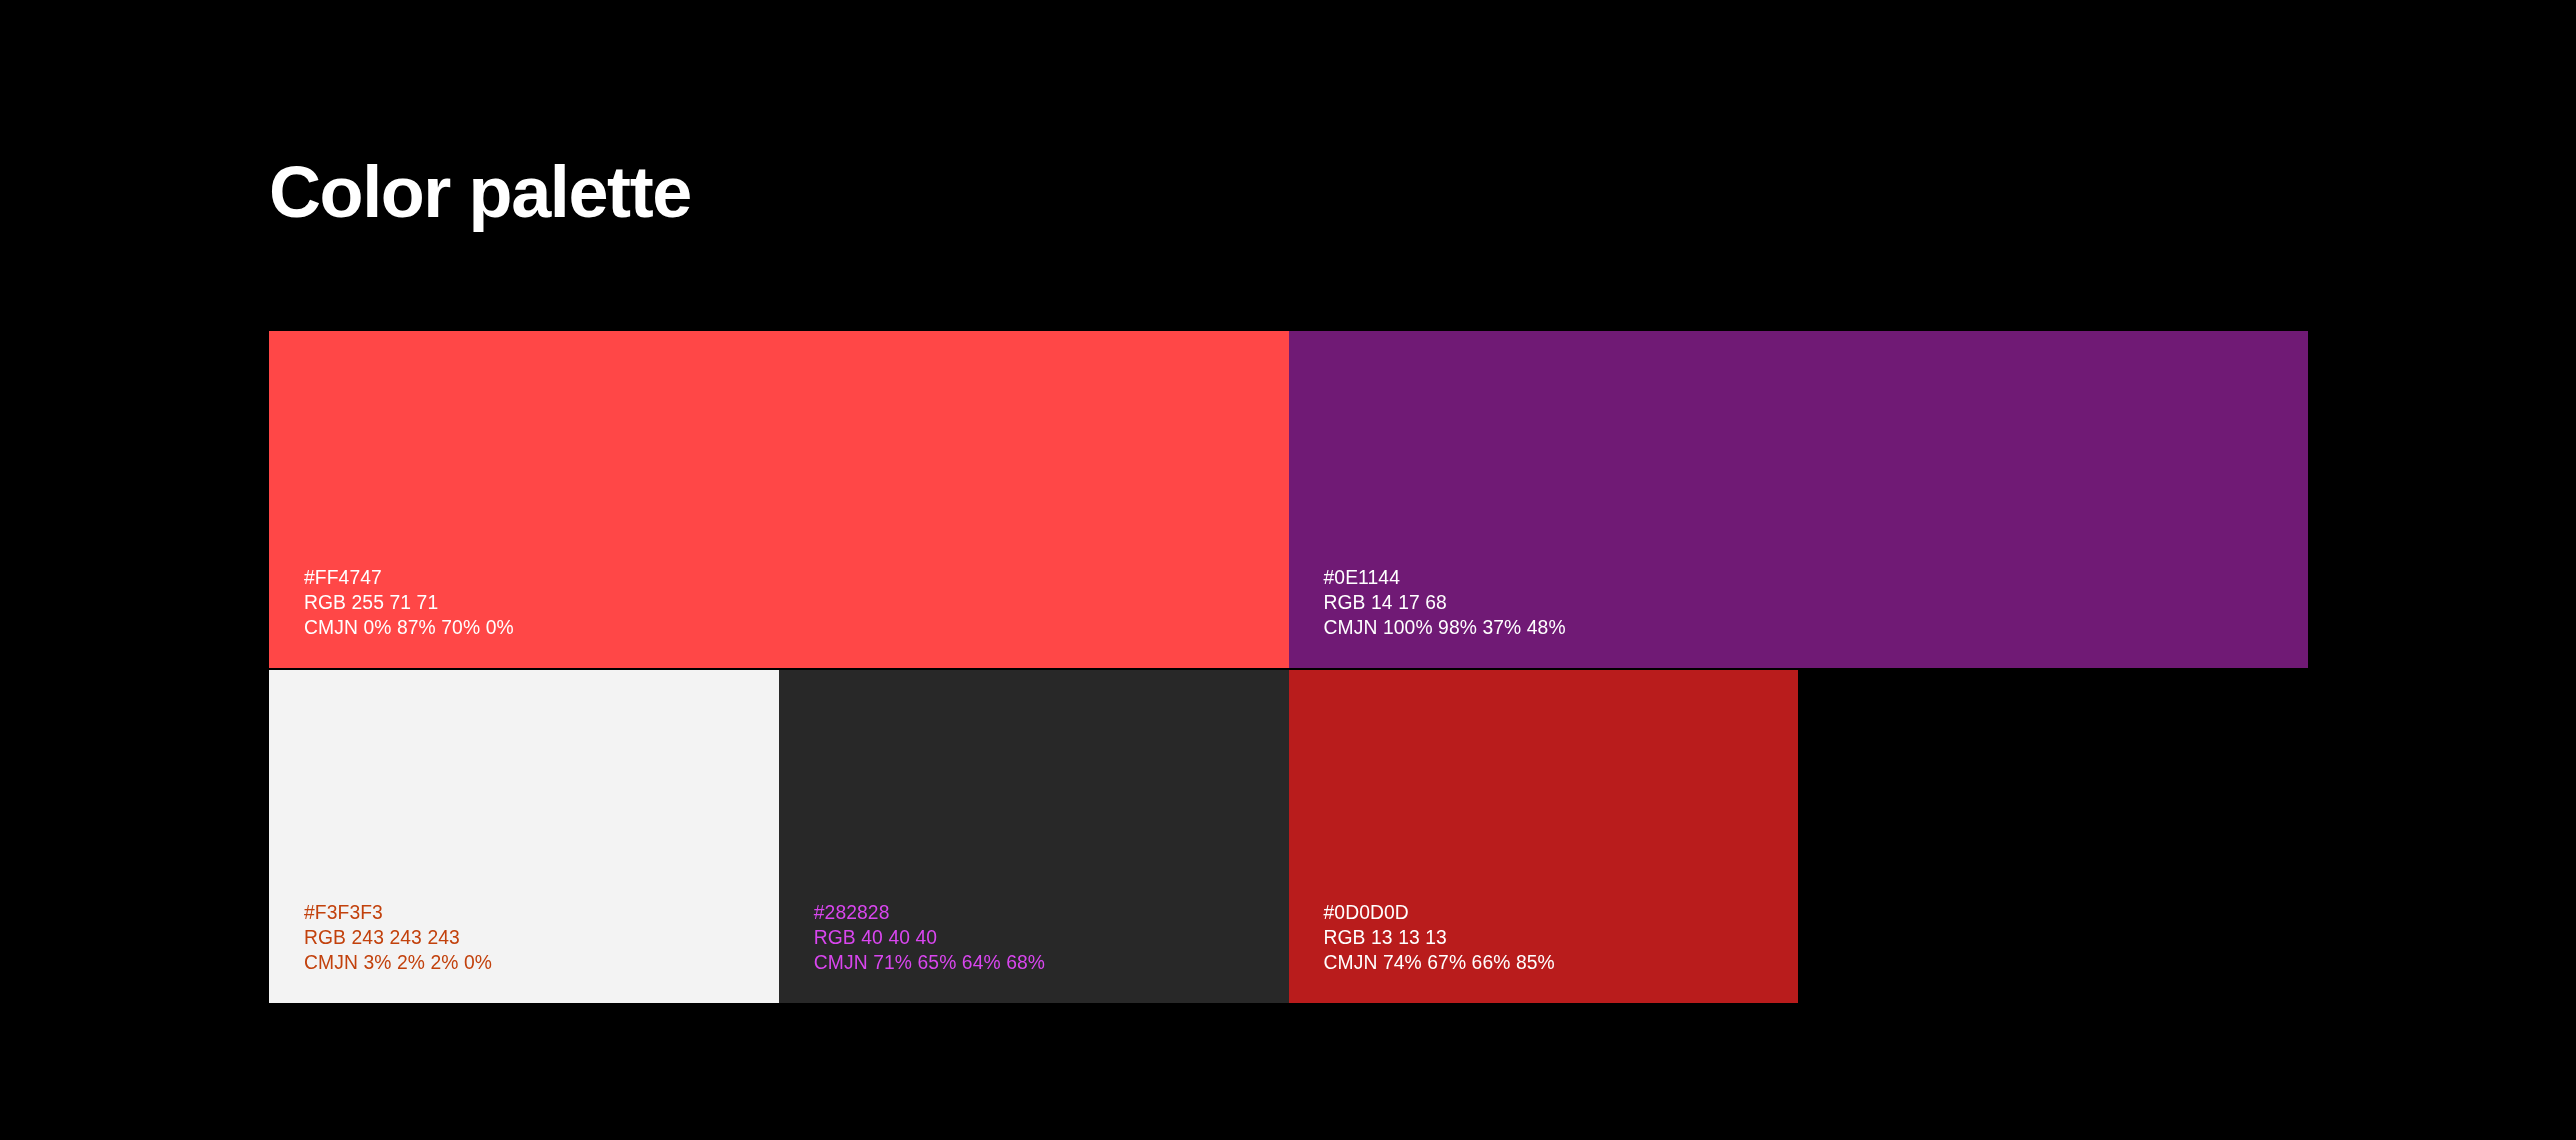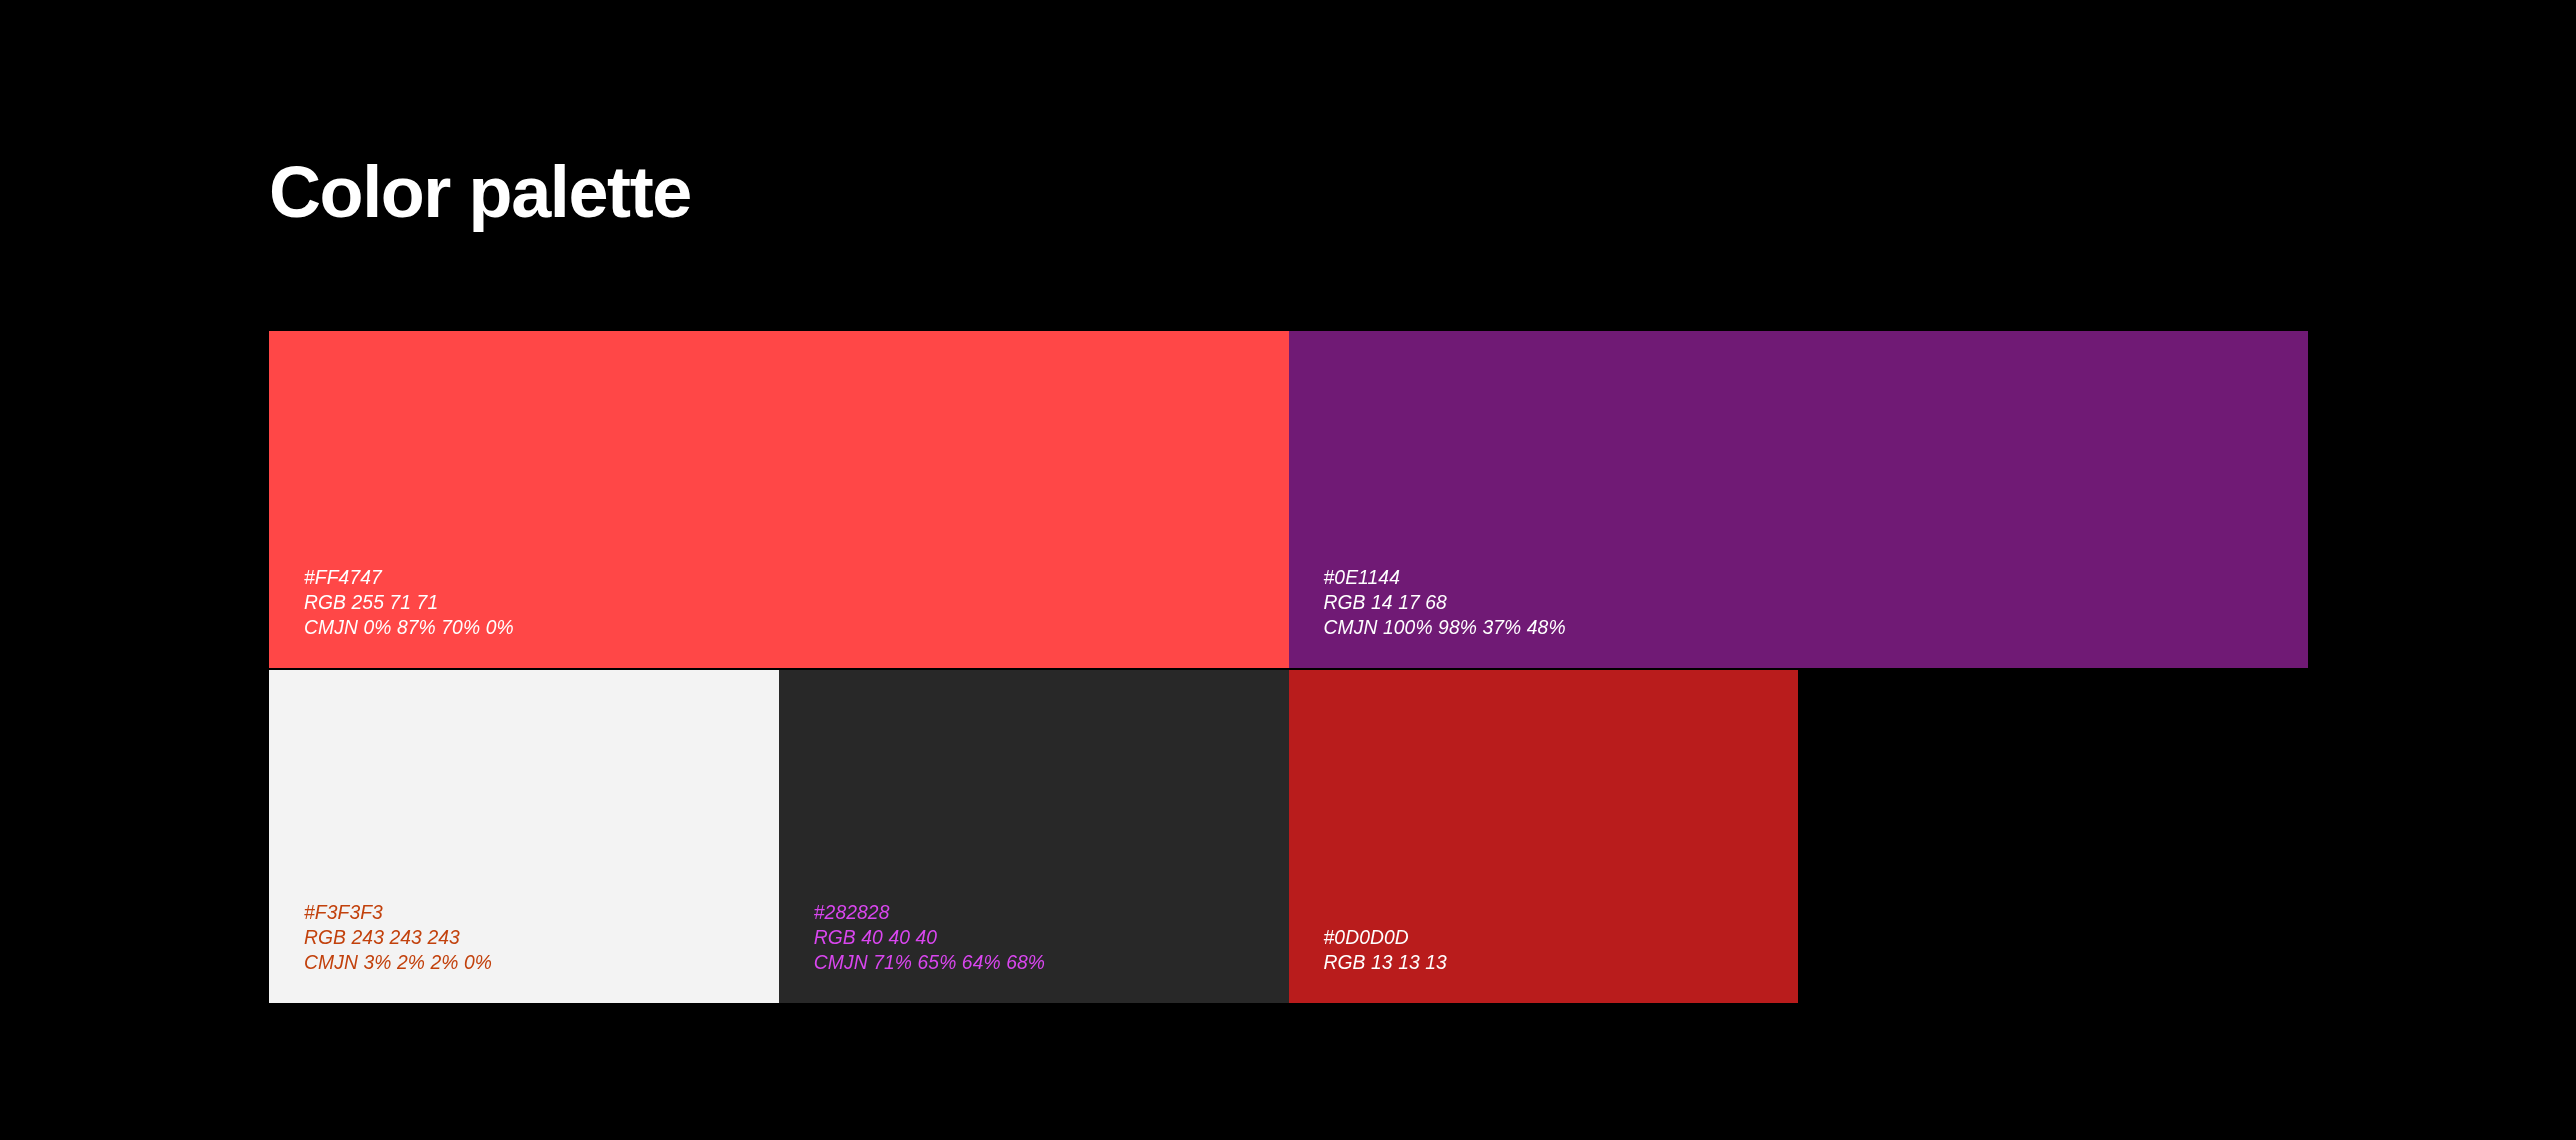--- a/index.html
+++ b/index.html
@@ -76,21 +76,20 @@
     line-height: 25px;
     font-weight: normal;
     letter-spacing: 0.1px;
     white-space: nowrap;
   }
 
   .swatch-hex,
   .swatch-rgb,
   .swatch-cmjn {
     display: block;
-    font-style: italic;
   }
 </style>
 </head>
 <body style="background-color: rgb(0, 0, 0);">
 
 <h1 id="page-title" style="color: rgb(255, 255, 255);">Color palette</h1>
 
 <div id="palette-grid">
 
   <div class="palette-row" id="palette-row-primary">
@@ -129,19 +128,20 @@
         <span class="swatch-hex">#282828</span>
         <span class="swatch-rgb">RGB 40 40 40</span>
         <span class="swatch-cmjn">CMJN 71% 65% 64% 68%</span>
       </div>
     </div>
 
     <div class="swatch" style="background-color: #b91c1c; color: rgb(255, 255, 255);">
       <div class="swatch-info">
         <span class="swatch-hex">#0D0D0D</span>
         <span class="swatch-rgb">RGB 13 13 13</span>
+        <span class="swatch-cmjn">CMJN 74% 67% 66% 85%</span>
       </div>
     </div>
 
   </div>
 
 </div>
 
 
 </body></html>

